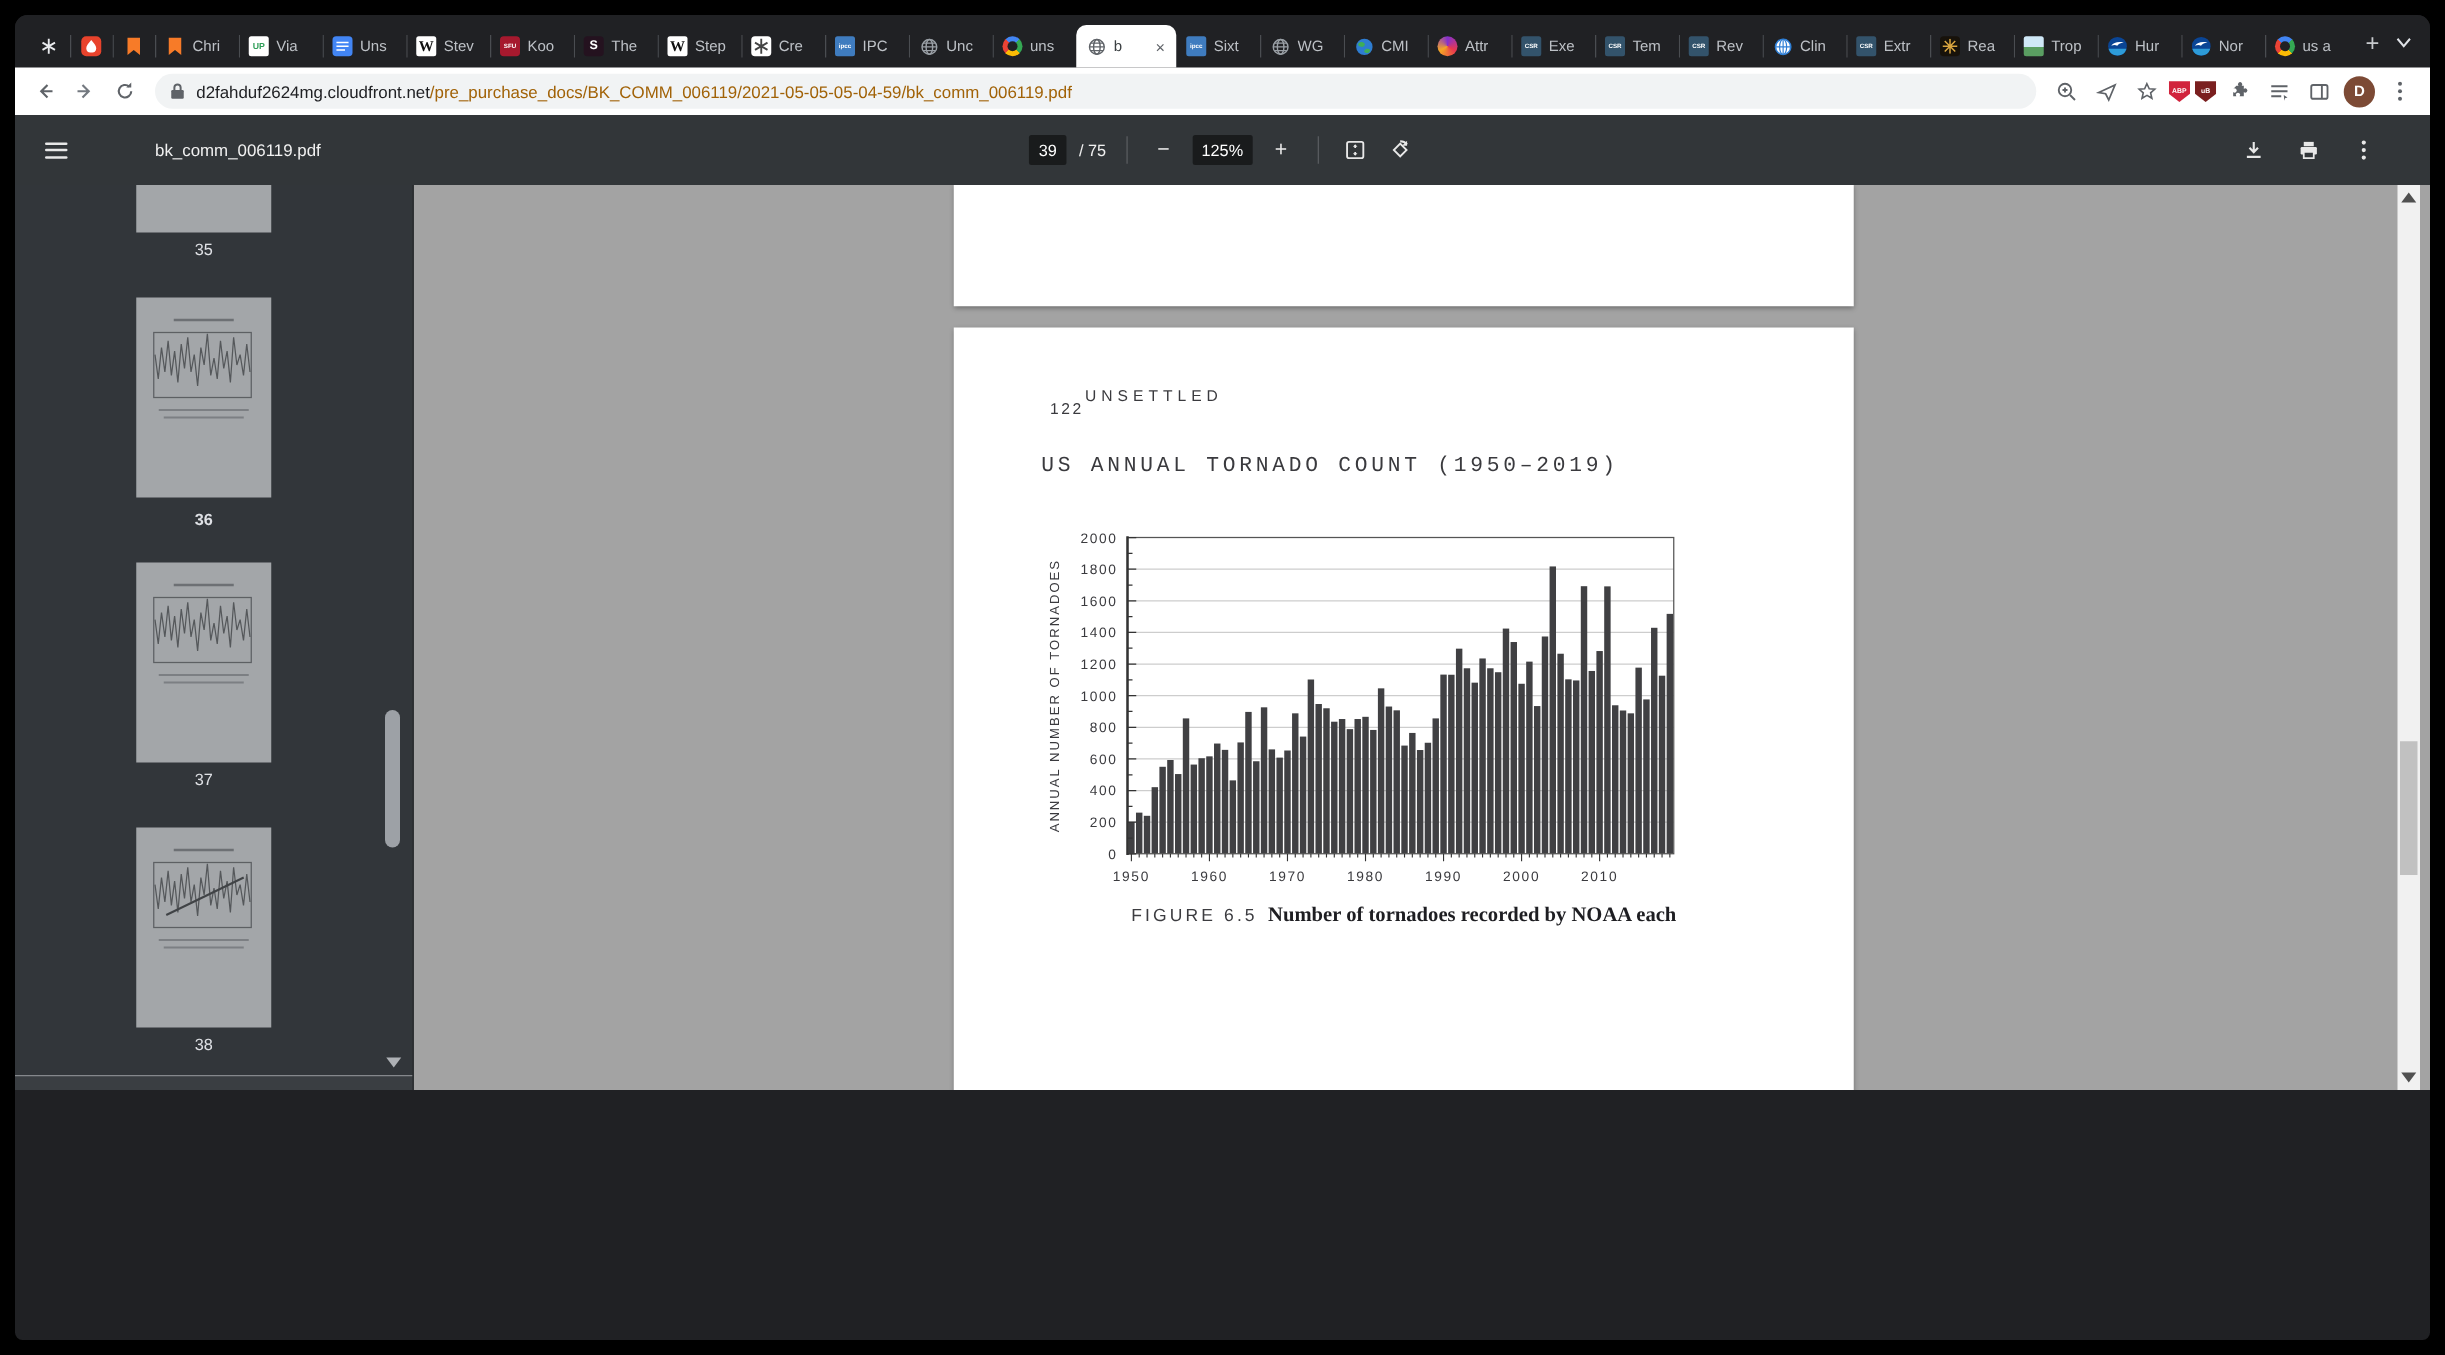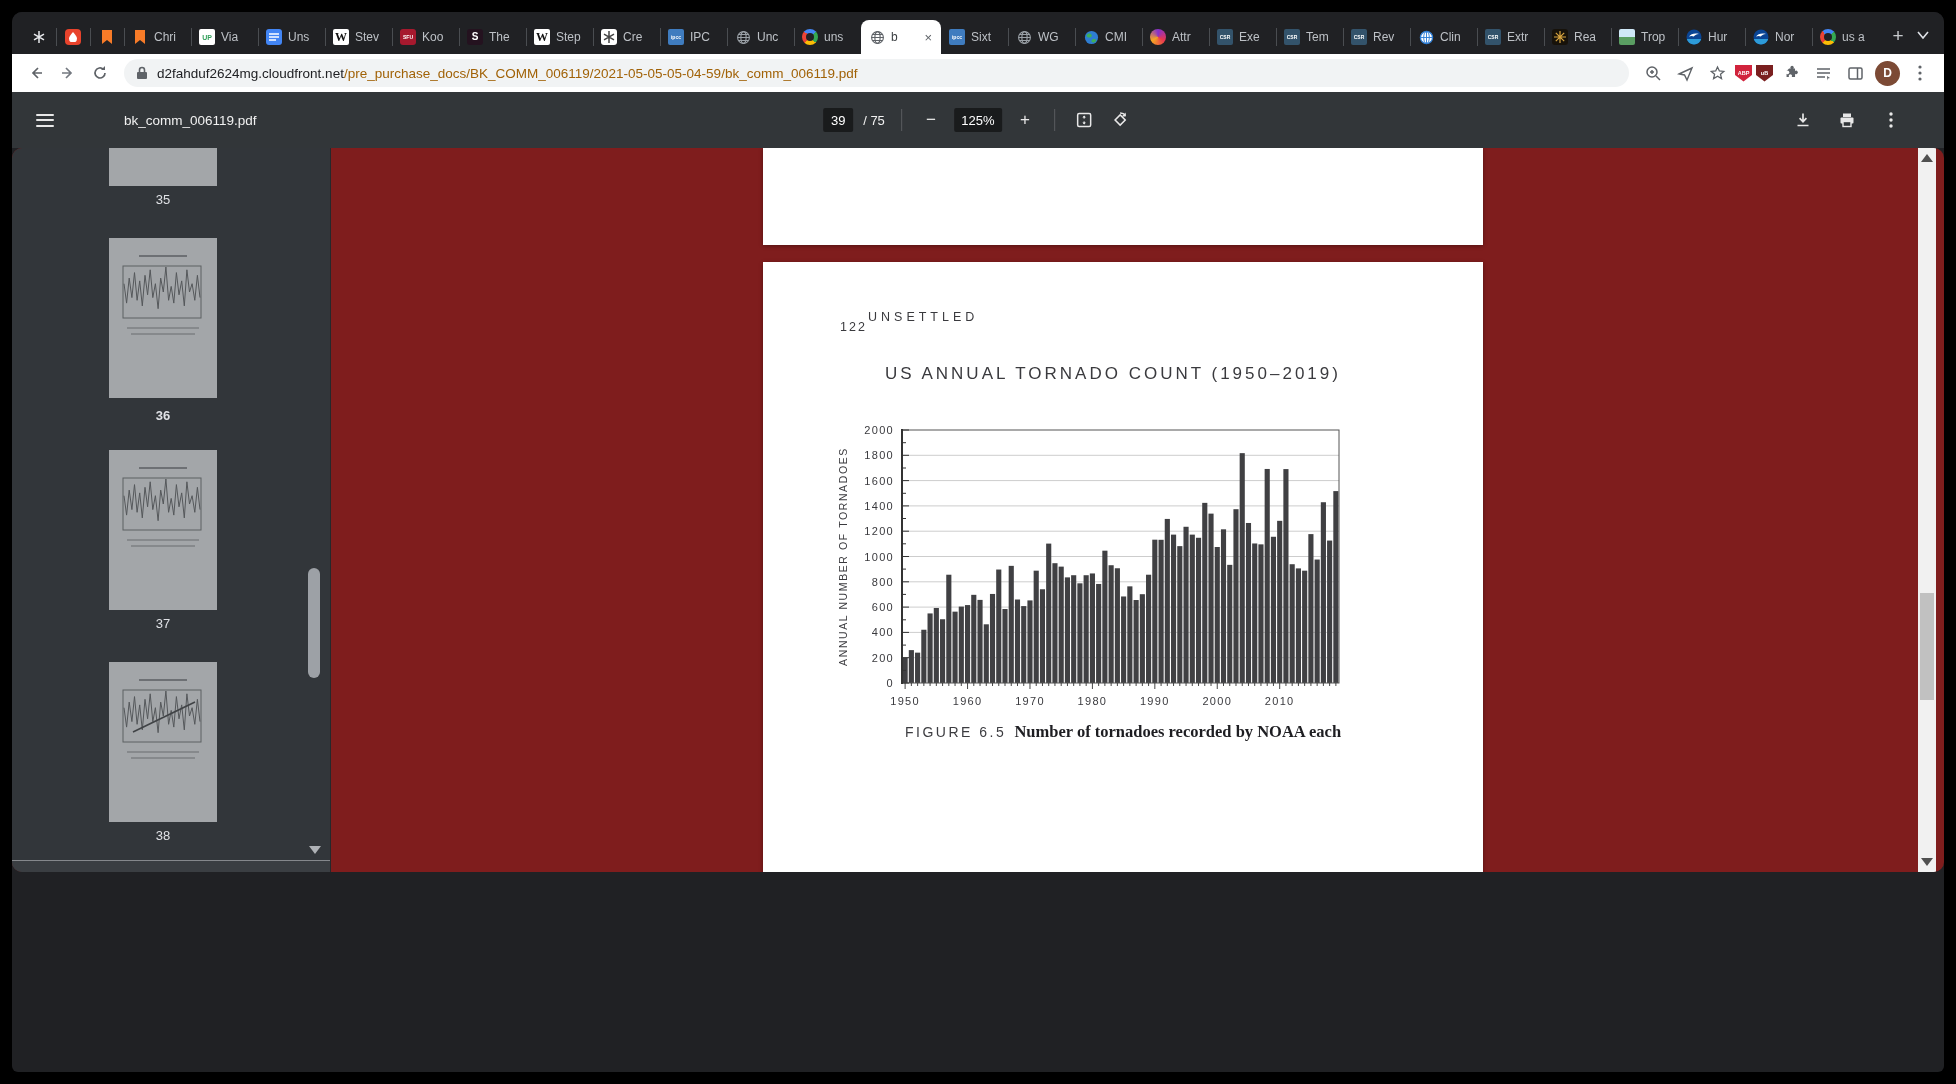--- a/index.html
+++ b/index.html
@@ -60,40 +60,40 @@
   .hamburger span{height:2px;background:#e8e8e8;border-radius:1px;}
   .pdf-filename{margin-left:22px;font-size:13.5px;color:#f1f1f1;padding-left:48px;}
   .pdf-center{position:absolute;left:50%;transform:translateX(-50%);display:flex;align-items:center;gap:10px;}
   .page-box{width:30px;height:24px;background:#191b1c;color:#fff;display:flex;align-items:center;justify-content:center;border-radius:2px;}
   .zoom-box{width:48px;height:24px;background:#191b1c;color:#fff;display:flex;align-items:center;justify-content:center;border-radius:2px;}
   .vsep{width:1px;height:22px;background:#5a5d60;margin:0 6px;}
   .tool-btn{width:26px;height:26px;display:flex;align-items:center;justify-content:center;border-radius:50%;color:#e8e8e8;font-size:17px;}
   .pdf-right{position:absolute;right:40px;display:flex;align-items:center;gap:18px;}
 
   
-  .viewer{position:relative;height:724px;background:#7f1d1d;overflow:hidden;border-radius:10px;}
+  .viewer{position:relative;height:724px;background:#a3a3a3;overflow:hidden;}
   .sidebar{position:absolute;left:0;top:0;bottom:0;width:318px;background:#32363a;border-right:1px solid #26282b;overflow:hidden;}
   .thumb{position:absolute;left:97px;width:108px;height:160px;background:#a3a6a9;overflow:hidden;}
   .thumb.selected{background:#fdfdfd;outline:6px solid #8ab4f8;border-radius:1px;}
   .thumb-label{position:absolute;left:97px;width:108px;text-align:center;color:#dfe1e5;font-size:13px;}
   .sb-scroll-thumb{position:absolute;left:296px;top:420px;width:12px;height:110px;background:#9da1a6;border-radius:6px;}
   .sb-down{position:absolute;left:297px;bottom:18px;width:0;height:0;border-left:6px solid transparent;border-right:6px solid transparent;border-top:8px solid #aeb1b5;}
   .sb-bottom{position:absolute;left:0;right:0;bottom:0;height:11px;background:#3a3e42;border-top:1px solid #85888c;}
   .main{position:absolute;left:319px;right:0;top:0;bottom:0;overflow:hidden;padding-left:37px;}
   .page-prev{position:absolute;left:432px;top:0;width:720px;height:97px;background:#fff;box-shadow:0 1px 4px rgba(0,0,0,.35);}
   .page39{position:absolute;left:432px;top:114px;width:720px;height:1000px;background:#fff;box-shadow:0 1px 4px rgba(0,0,0,.35);}
   .scrollbar-main{position:absolute;right:8px;top:0;bottom:0;width:18px;background:#f1f1f1;}
   .sm-up{position:absolute;left:3px;top:6px;width:0;height:0;border-left:6px solid transparent;border-right:6px solid transparent;border-bottom:8px solid #505050;}
   .sm-down{position:absolute;left:3px;bottom:6px;width:0;height:0;border-left:6px solid transparent;border-right:6px solid transparent;border-top:8px solid #505050;}
   .sm-thumb{position:absolute;left:2px;top:445px;width:14px;height:107px;background:#c1c1c1;}
 
   
   .folio{position:absolute;left:77px;top:58px;font-size:12.5px;letter-spacing:2px;color:#3a3a3e;}
   .runhead{position:absolute;left:105px;right:145px;top:48px;text-align:left;font-size:12.5px;letter-spacing:4px;color:#3a3a3e;}
-  .chart-title{position:absolute;left:70px;right:90px;top:102px;text-align:center;font-size:17px;letter-spacing:3px;color:#3a3a3e;}
+  .chart-title{position:absolute;left:70px;right:90px;top:102px;text-align:left;font-size:17px;letter-spacing:3px;color:#3a3a3e;font-family:Liberation Mono, monospace;}
   .chart-svg{position:absolute;left:60px;top:148px;}
   .caption{position:absolute;left:100px;right:100px;top:458px;text-align:center;line-height:23px;}
   .cap-label{font-size:14px;letter-spacing:2.5px;color:#3c3c40;text-transform:uppercase;}
   .cap-text{font-family:"Liberation Serif",serif;font-weight:bold;font-size:16.5px;color:#1e1e22;}
   .cap-text sup{font-size:10px;}
   svg text{font-family:"Liberation Sans",sans-serif;}
   .ax-label{font-size:11px;letter-spacing:1.3px;fill:#3a3a3e;}
   .ax-title{font-size:10.5px;letter-spacing:1.6px;fill:#3a3a3e;text-transform:uppercase;}
 </style>
 </head>

